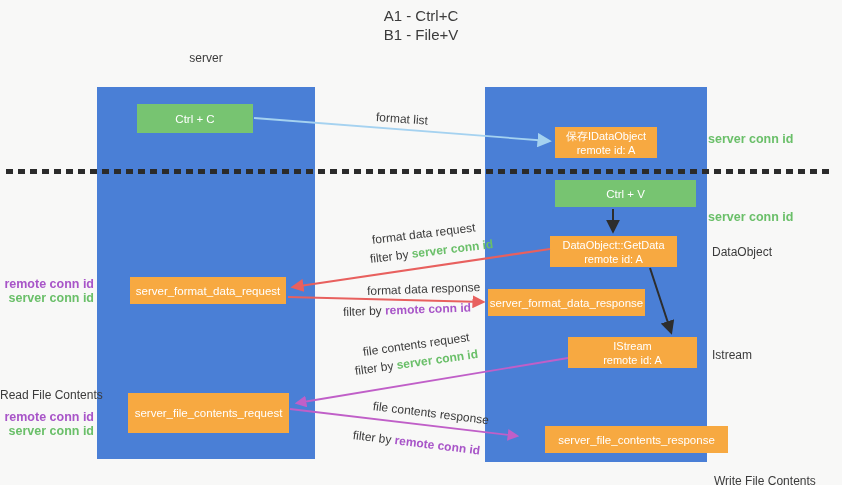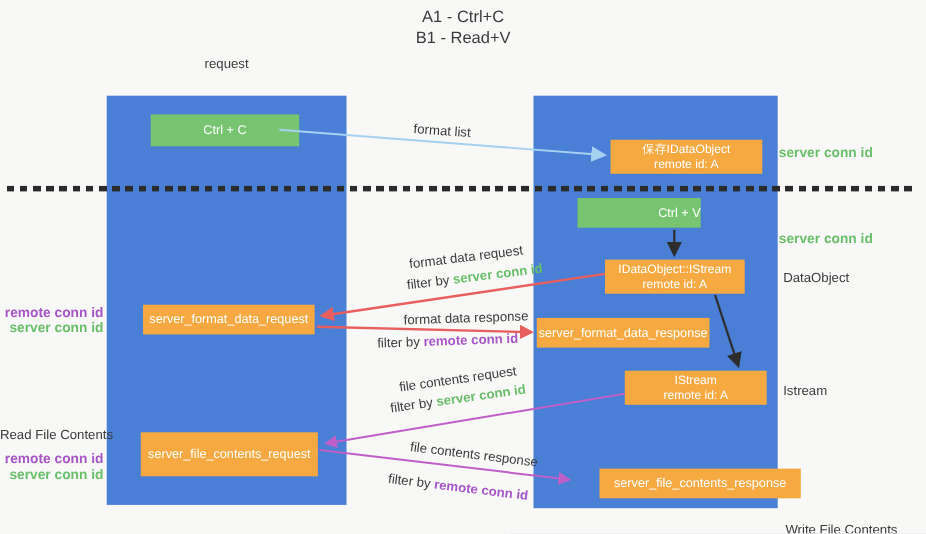--- a/index.html
+++ b/index.html
@@ -38,47 +38,47 @@
   .left-stack{ left:0; width:94px; text-align:right; line-height:14px; }
   svg.arrows{ left:0; top:0; pointer-events:none; }
 </style>
 </head>
 <body>
 
 <div class="canvas">
 
   <div class="abs title">
     <div>A1 - Ctrl+C</div>
-    <div>B1 - Read+V</div>
+    <div>B1 - File+V</div>
   </div>
 
   <div class="abs lifeline-header" style="left:146px;">
-    <div>request</div>
+    <div>server</div>
   </div>
 
   <div class="abs column" style="left:97px; top:87px; width:218px; height:372px;"></div>
   <div class="abs column" style="left:485px; top:87px; width:222px; height:375px;"></div>
 
   <div class="abs divider"></div>
 
-  <div class="abs node green" style="left:137px; top:104px; width:135px; height:29px;">
+  <div class="abs node green" style="left:137px; top:104px; width:116px; height:29px;">
     <div>Ctrl + C</div>
   </div>
 
-  <div class="abs node orange" style="left:555px; top:127px; width:138px; height:31px; font-size:11px;">
+  <div class="abs node orange" style="left:555px; top:127px; width:102px; height:31px; font-size:11px;">
     <div>保存IDataObject</div>
     <div>remote id: A</div>
   </div>
 
-  <div class="abs node green" style="left:525px; top:180px; width:112px; height:27px;align-items:flex-end;">
+  <div class="abs node green" style="left:555px; top:180px; width:141px; height:27px;">
     <div>Ctrl + V</div>
   </div>
 
   <div class="abs node orange" style="left:550px; top:236px; width:127px; height:31px; font-size:11px;">
-    <div>IDataObject::IStream</div>
+    <div>DataObject::GetData</div>
     <div>remote id: A</div>
   </div>
 
   <div class="abs node orange" style="left:488px; top:289px; width:157px; height:27px;">
     <div>server_format_data_response</div>
   </div>
 
   <div class="abs node orange" style="left:130px; top:277px; width:156px; height:27px;">
     <div>server_format_data_request</div>
   </div>

